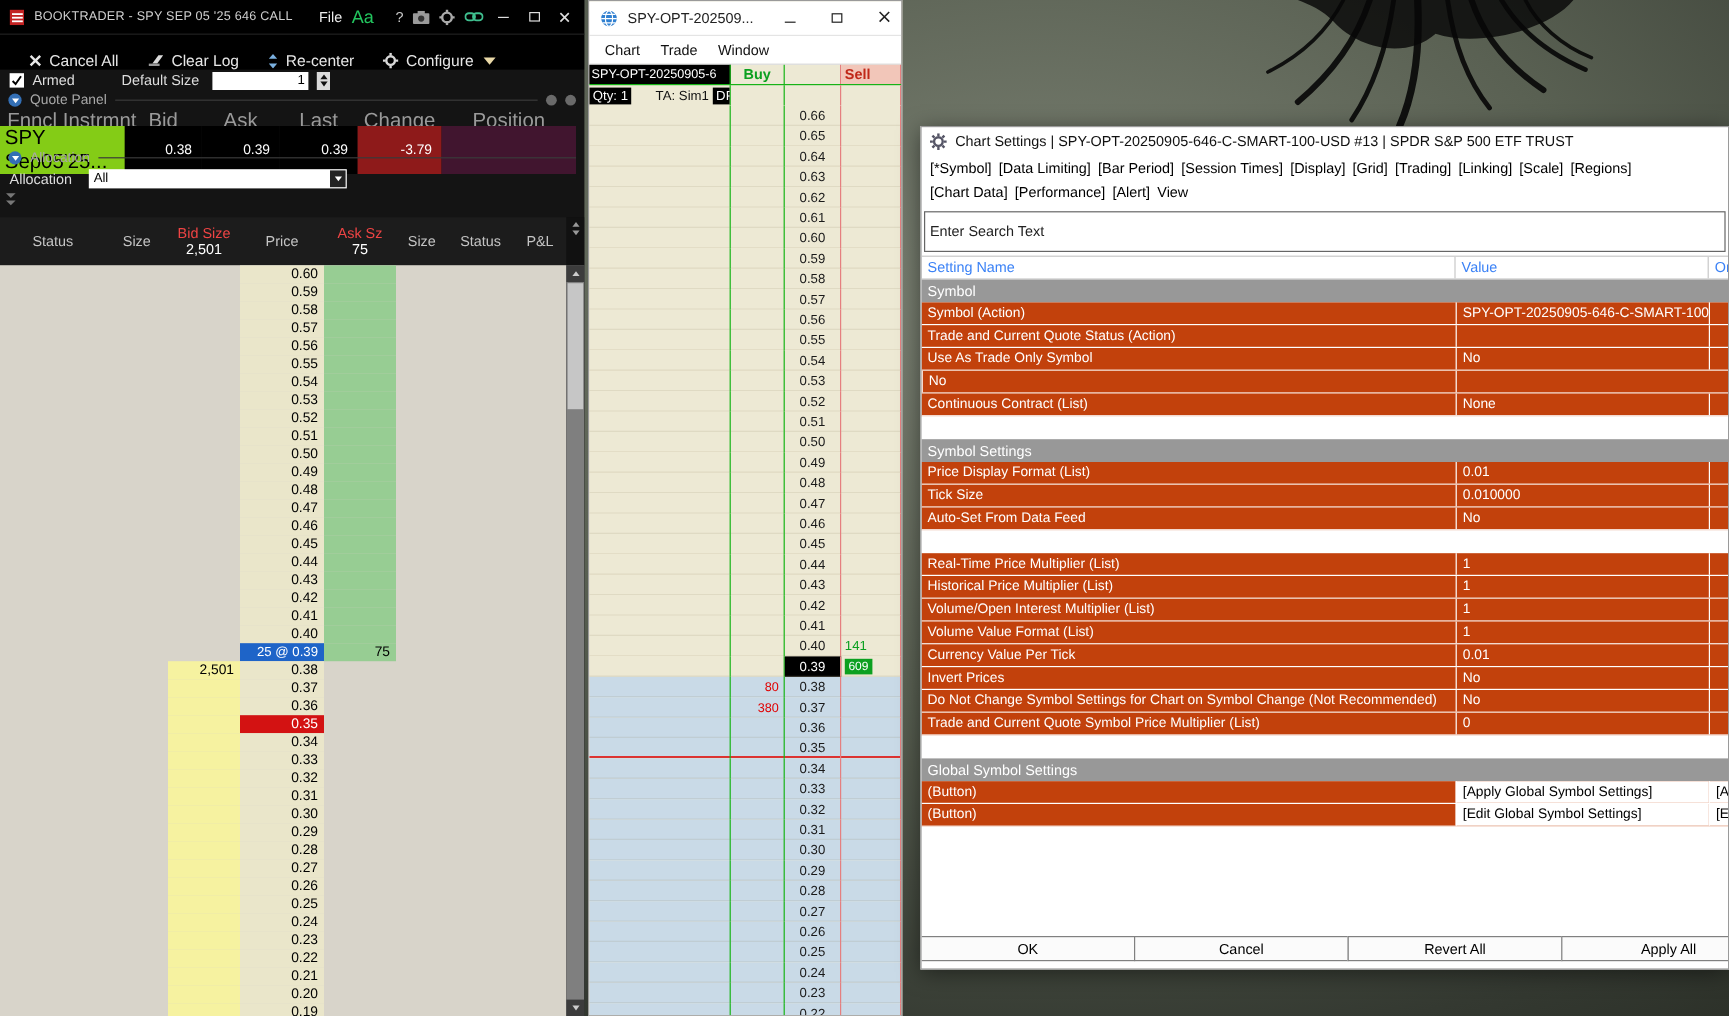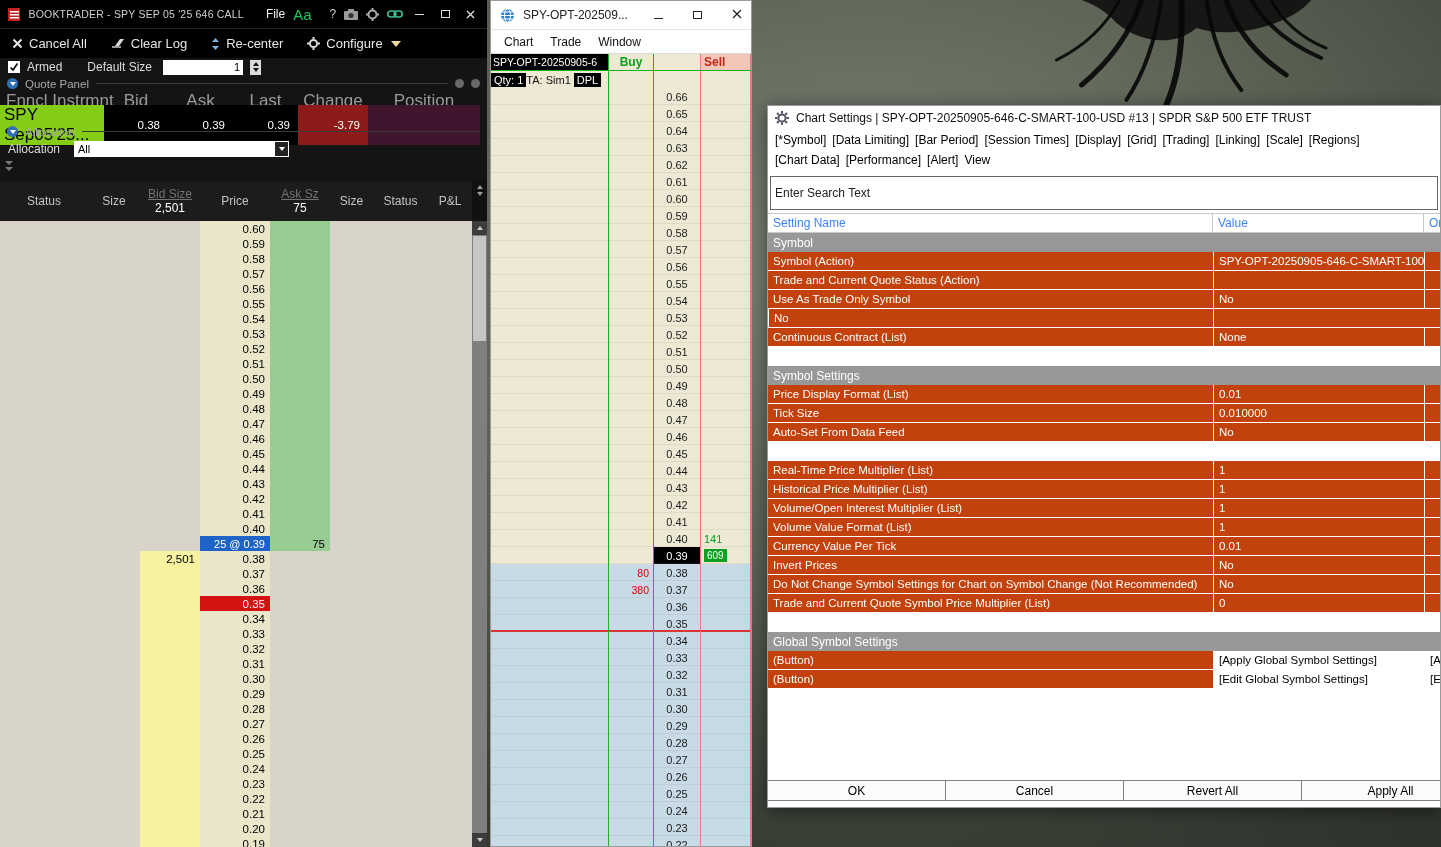--- a/index.html
+++ b/index.html
@@ -12,21 +12,21 @@
   .bt{position:absolute;left:0;top:0;width:487px;height:847px;background:#141414;overflow:hidden}
   .bt-titlebar{position:absolute;top:0;left:0;right:0;height:28px;background:#000;display:flex;align-items:center;gap:8px;padding:0 8px}
   .bt-title{color:#cfcfcf;font-size:10.5px;white-space:nowrap;letter-spacing:.2px}
   .bt-file{font-size:12px;color:#eee;margin-left:14px}
   .bt-aa{margin-left:auto;font-size:15px;color:#22c55e}
   .bt-help{font-size:12px;color:#ccc;margin-left:10px}
   .tbicon{display:inline-flex;align-items:center;justify-content:center}
   .wbtn{width:18px;height:16px;display:inline-flex;align-items:center;justify-content:center;color:#ddd}
   .ic-min{width:9px;height:1px;background:#ddd;display:inline-block}
   .ic-restore{width:9px;height:8px;border:1px solid #ddd;display:inline-block}
-  .bt-toolbar{position:absolute;top:28px;left:0;right:0;height:30px;background:#000;display:flex;align-items:center;gap:24px;padding:0 12px;border-top:1px solid #1f1f1f}
+  .bt-toolbar{position:absolute;top:28px;left:0;right:0;height:30px;background:#000;display:flex;align-items:flex-end;gap:24px;padding:0 24px;border-top:1px solid #1f1f1f}
   .tb-item{display:flex;align-items:center;gap:6px;font-size:13px;color:#e6e6e6}
   .tri-dn-sm{width:0;height:0;border-left:5px solid transparent;border-right:5px solid transparent;border-top:6px solid #ead9a8;margin-left:2px}
   .bt-armed{position:absolute;top:58px;left:0;right:0;height:18px;display:flex;align-items:center;gap:7px;padding:0 8px;font-size:12px;color:#ddd}
   .chk{width:12px;height:12px;background:#fff;display:inline-flex;align-items:center;justify-content:center}
   .dsize{margin-left:4px;width:80px;height:15px;background:#fff;color:#000;font-size:11px;display:flex;align-items:center;justify-content:flex-end;padding-right:3px}
   .spin{width:11px;height:15px;background:#dcdcdc;display:flex;flex-direction:column;align-items:center;justify-content:center;gap:2px}
   .tri-up{width:0;height:0;border-left:3px solid transparent;border-right:3px solid transparent;border-bottom:4px solid #111}
   .tri-dn{width:0;height:0;border-left:3px solid transparent;border-right:3px solid transparent;border-top:4px solid #111}
   .panel-hdr{position:absolute;left:0;right:0;height:15px;display:flex;align-items:center;gap:7px;padding:0 7px}
   .panel-hdr .lbl{color:#a8a8a8;font-size:11.5px;white-space:nowrap}
@@ -43,21 +43,21 @@
   .qcell.chg{background:#8e1a1a}
   .qcell.pos{background:#41152f}
   .alloc-row{position:absolute;top:139px;left:0;right:0;height:19px;display:flex;align-items:center;padding:0 8px;gap:14px;font-size:12px;color:#ddd}
   .alloc-select{width:215px;height:16px;background:#fff;color:#000;font-size:11px;display:flex;align-items:center;padding-left:4px;position:relative}
   .alloc-arrow{position:absolute;right:1px;top:1px;bottom:1px;width:13px;background:#222;display:flex;align-items:center;justify-content:center}
   .alloc-arrow i{width:0;height:0;border-left:3px solid transparent;border-right:3px solid transparent;border-top:4px solid #fff}
   .collapse-arrows{position:absolute;left:5px;top:161px;display:flex;flex-direction:column;gap:2px}
   .collapse-arrows i{width:0;height:0;border-left:4px solid transparent;border-right:4px solid transparent;border-top:4px solid #777}
   .lhdr{position:absolute;top:181px;left:0;width:472px;height:40px;background:#1c1c1c;display:grid;grid-template-columns:88px 52px 60px 70px 60px 43px 55px 44px;color:#c4c4c4;font-size:12px}
   .lh{display:flex;flex-direction:column;align-items:center;justify-content:center;line-height:14px}
-  .lh .u{color:#737373;text-decoration:underline}
+  .lh .u{color:#ef4444;}
   .lh .tot{color:#fff}
   .mini-scroll{position:absolute;right:0;top:181px;width:15px;height:40px;background:#111;display:flex;flex-direction:column;align-items:center;justify-content:flex-start;padding-top:4px;gap:3px}
   .mini-scroll i.up{width:0;height:0;border-left:3px solid transparent;border-right:3px solid transparent;border-bottom:4px solid #999}
   .mini-scroll i.dn{width:0;height:0;border-left:3px solid transparent;border-right:3px solid transparent;border-top:4px solid #999}
   .lbody{position:absolute;top:221px;left:0;width:472px;bottom:0;background:#D8D4CA;overflow:hidden}
   .btrow{display:grid;grid-template-columns:88px 52px 60px 70px 60px 43px 55px 44px;height:15px}
   .bc{font-size:11.5px;color:#000;display:flex;align-items:center;justify-content:flex-end;padding-right:5px;overflow:hidden;white-space:nowrap}
   .bc.price{background:#EAE6CA}
   .bc.price.blue{background:#1E64C8;color:#fff;font-size:11px}
   .bc.price.red{background:#D31212;color:#fff}
@@ -78,21 +78,21 @@
   .sc-h1{position:absolute;top:53px;left:0;right:0;height:17px;display:grid;grid-template-columns:118px 45px 47px 50px;border-bottom:1px solid #17B317}
   .sc-h2{position:absolute;top:70px;left:0;right:0;height:17px;display:grid;grid-template-columns:118px 45px 47px 50px}
   .sc{display:flex;align-items:center;overflow:hidden;white-space:nowrap}
   .sc.cleft{border-right:1px solid #17B317}
   .sc.cbuy{border-right:1px solid #17B317;justify-content:center}
   .sc.cprice{border-right:1px solid #E57F7F;justify-content:center}
   .sc.csell{border-right:1px solid #E57F7F;justify-content:flex-start;padding-left:3px}
   .symcell{background:#000;color:#fff;font-size:10.5px;padding-left:2px}
   .buyhdr{color:#0ca020;font-weight:bold;font-size:12px}
   .sellhdr{background:#F2C6B9;color:#C02818;font-weight:bold;font-size:12px;justify-content:center}
-  .chunk{background:#000;color:#fff;font-size:11px;padding:1px 3px;margin-right:0}
+  .chunk{background:#000;color:#fff;font-size:11px;padding:1px 3px;margin-right:20px}
   .talabel{font-size:11px;color:#111;margin-right:3px}
   .sc-body{position:absolute;top:87px;left:0;right:0;bottom:0;overflow:hidden}
   .scrow{display:grid;grid-template-columns:118px 45px 47px 50px;height:17px;background:#EDE9D4}
   .scrow.low{background:#C9DAE7}
   .scrow.redline{box-shadow:inset 0 -2px 0 #E03030}
   .scrow .sc{box-shadow:inset 0 -1px 0 rgba(140,130,95,.14)}
   .scrow .cbuy{color:#E00000;font-size:10.5px;justify-content:flex-end;padding-right:4px}
   .scrow .cprice{font-size:11px;color:#1a1a1a}
   .scrow .cprice.pblack{background:#000;color:#fff}
   .sellnum{color:#0ca020;font-size:11px}
@@ -212,21 +212,21 @@
     </span>
   </div>
 
   <div class="bt-armed">
     <span class="chk">
         <svg width="10" height="10">
           <polyline points="1.5,5.5 4,8 8.5,1.5" fill="none" stroke="#000" stroke-width="1.6"></polyline>
         </svg>
       </span>
     <span>Armed</span>
-    <span style="margin-left:18px">Default Size</span>
+    <span style="margin-left:32px">Default Size</span>
     <span class="dsize">1</span>
     <span class="spin">
         <i class="tri-up"></i>
         <i class="tri-dn"></i>
       </span>
   </div>
 
   <div class="panel-hdr" style="top:76px">
     <span class="tgl">
         <i></i>

